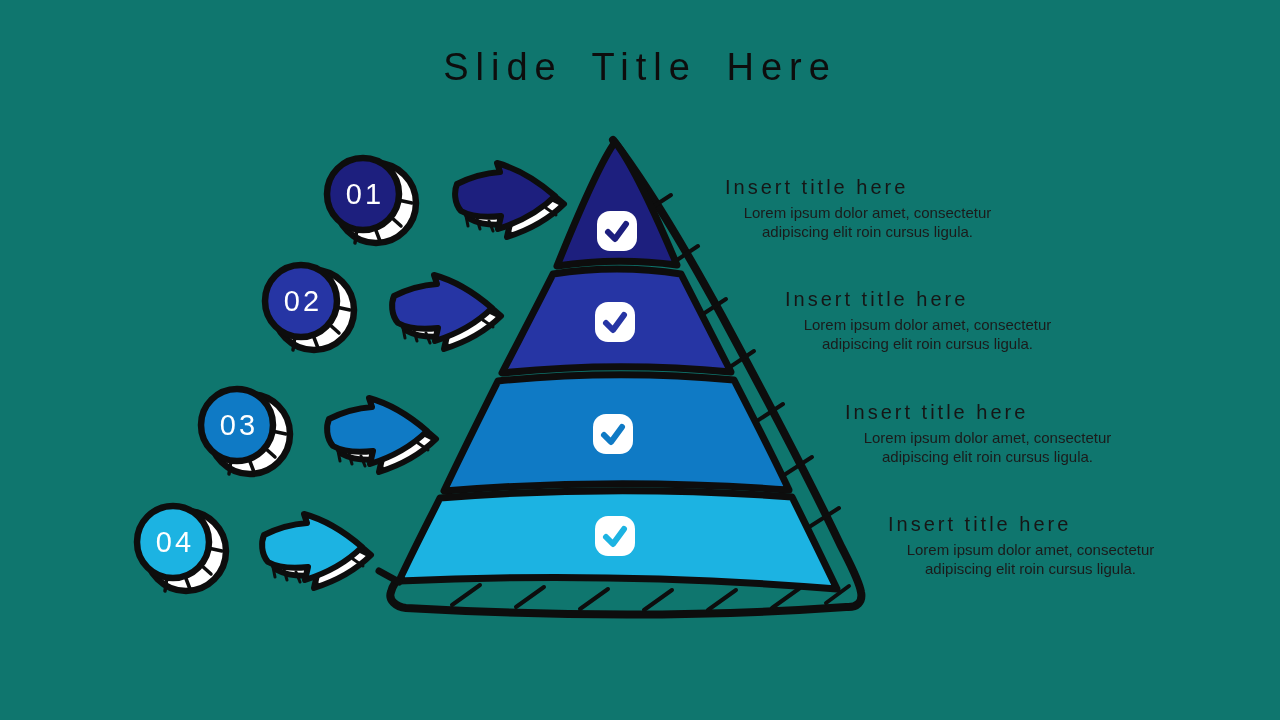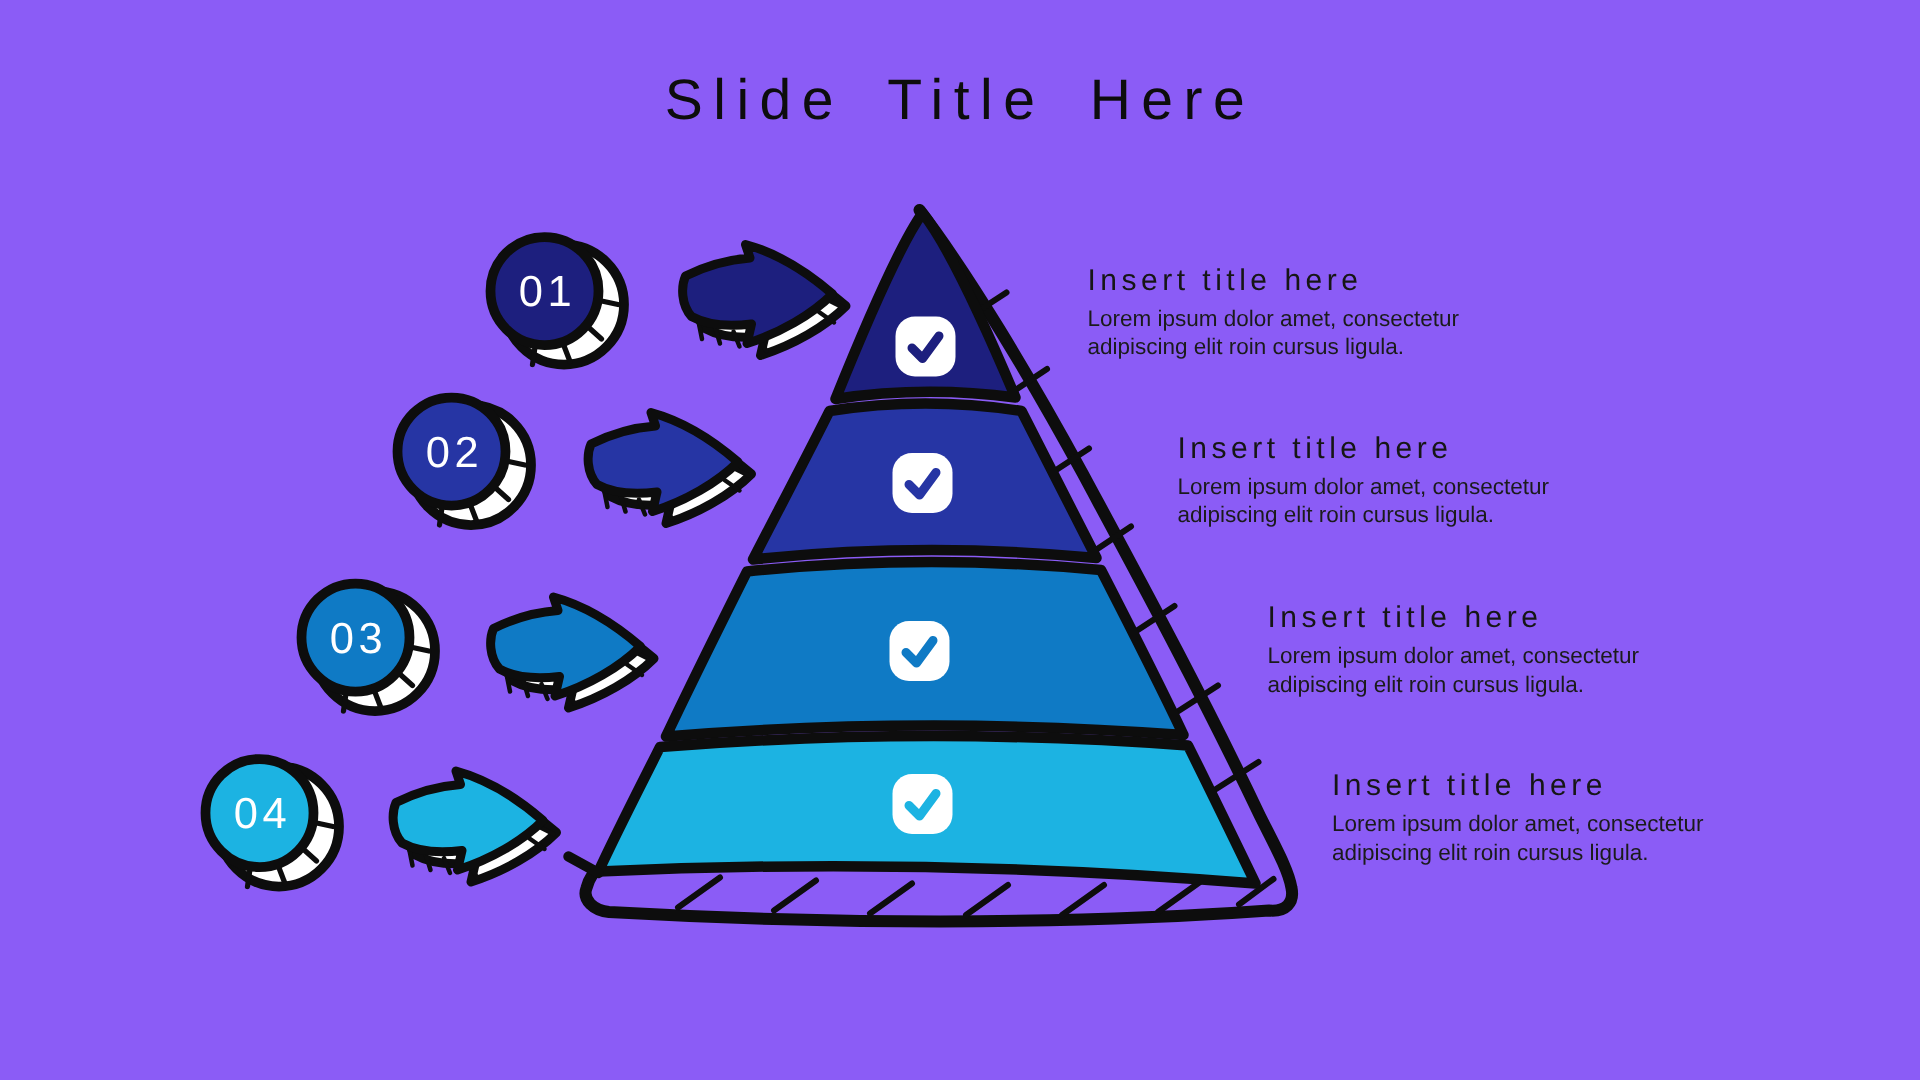--- a/index.html
+++ b/index.html
@@ -1,23 +1,23 @@
 <!DOCTYPE html>
 <html><head>
 <meta charset="utf-8">
 <style>
   html,body{margin:0;padding:0;background:#ffffff;}
-  .slide{position:relative;width:1280px;height:720px;background:#8b5cf6;overflow:hidden;
+  .slide{position:relative;width:1280px;height:720px;background:#0f766e;overflow:hidden;
          font-family:"Liberation Sans", sans-serif;}
   .slide-title{position:absolute;left:0;right:0;top:46px;text-align:center;
     font-size:38px;font-weight:400;color:#0d0d0d;letter-spacing:7px;word-spacing:12px;}
   .art{position:absolute;left:0;top:0;width:1280px;height:720px;}
   .tb{position:absolute;width:285px;}
   .tb .tb-title{font-size:20px;letter-spacing:3px;color:#161616;margin:0 0 4px 0;}
-  .tb .tb-body{font-size:15px;line-height:19px;color:#1b1b1b;margin:0;}
+  .tb .tb-body{font-size:15px;line-height:19px;color:#1b1b1b;margin:0;text-align:center;}
   .tb1{left:725px;top:176px;}
   .tb2{left:785px;top:288px;}
   .tb3{left:845px;top:401px;}
   .tb4{left:888px;top:513px;}
   svg .ink{stroke:#0d0d0d;}
   svg text.num{font-family:"Liberation Sans",sans-serif;font-size:29px;letter-spacing:3px;fill:#ffffff;}
 </style>
 </head>
 <body>
 

